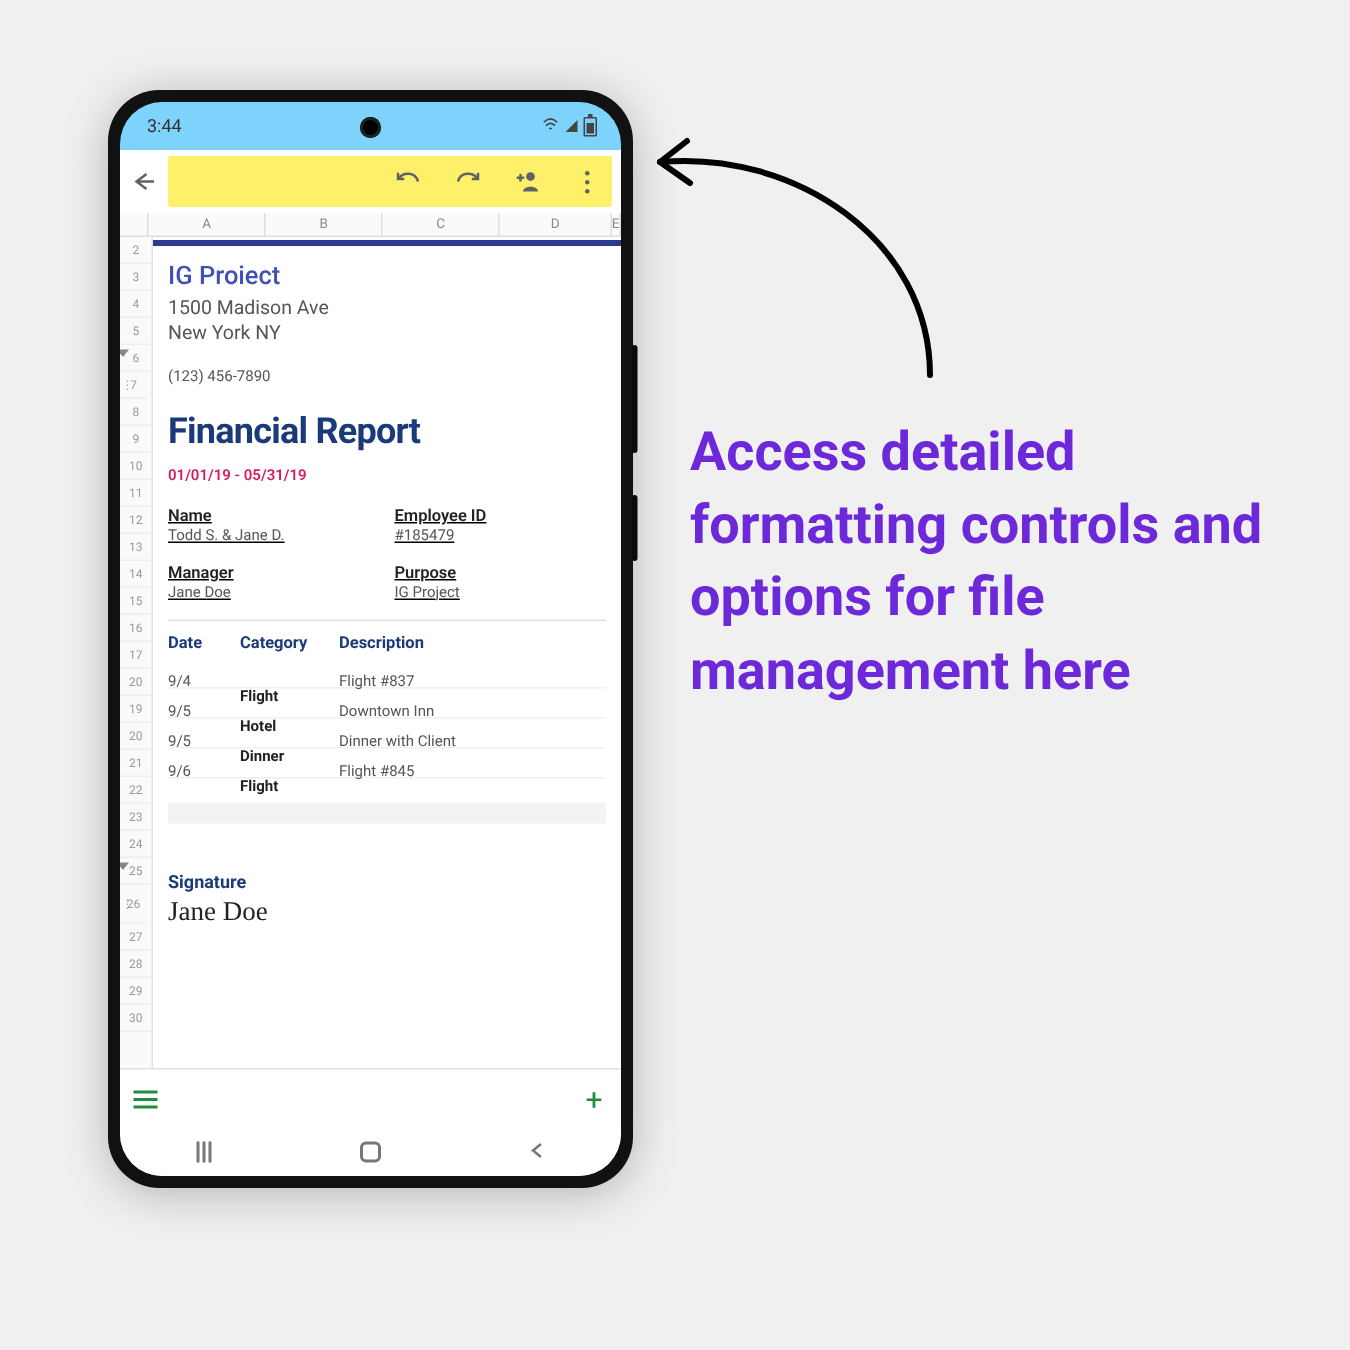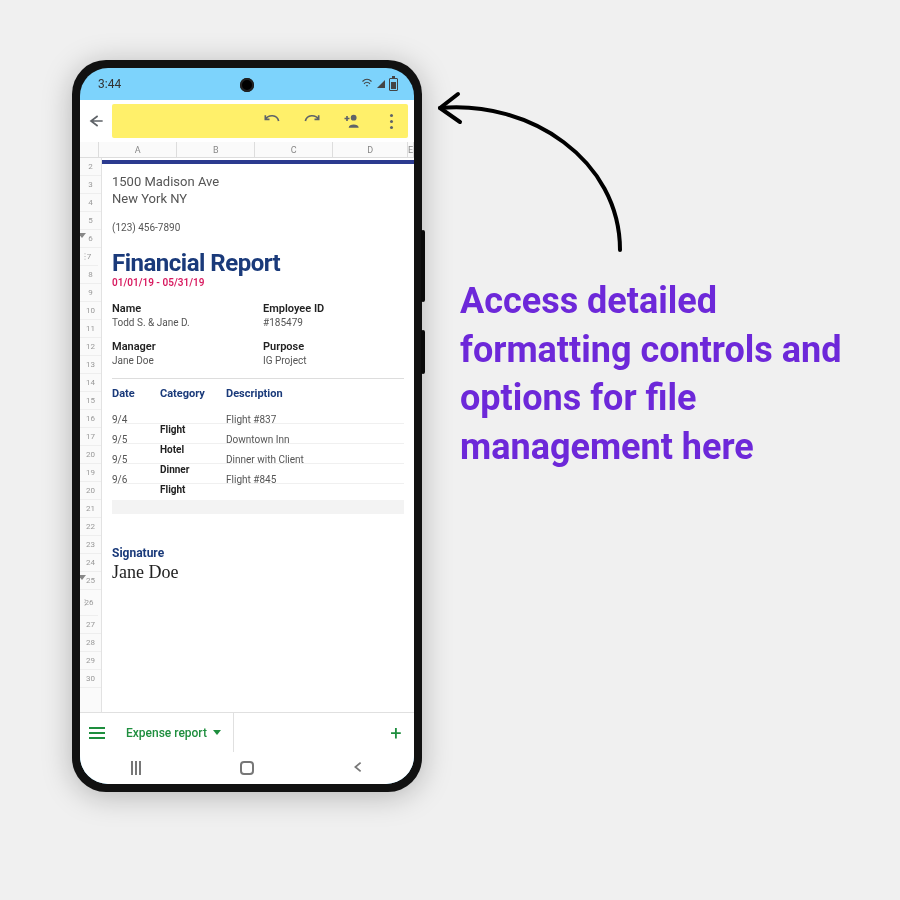--- a/index.html
+++ b/index.html
@@ -163,23 +163,23 @@
     left:0; right:0; top:0;
     padding: 2px 10px 0 10px;
   }
   .bluebar { height:4px; background:#2b3a8f; margin: 0 -10px 10px -10px; }
   .company { color:#3f51b5; font-size:17px; font-weight:500; margin-bottom:4px; }
   .addr, .city { font-size:13px; color:#555; line-height:1.3; }
   .phone-txt { font-size:10px; color:#555; margin-top:14px; }
   .h1 {
     color:#1a3a7a; font-weight:700; font-size:24px; margin-top:16px; letter-spacing:-0.5px;
   }
-  .daterange { color:#d81b60; font-size:10px; font-weight:600; margin-top:0; }
-
-  .gridfields { margin-top:14px; display:grid; grid-template-columns: 1fr 1fr; row-gap:12px; column-gap:10px; }
+  .daterange { color:#d81b60; font-size:10px; font-weight:600; margin-top:11px; }
+
+  .gridfields { margin-top:14px; display:grid; grid-template-columns: 1fr 1fr; row-gap:12px; column-gap:10px;text-decoration:underline; }
   .lbl { font-size:11px; font-weight:600; color:#222; }
   .val { font-size:10px; color:#555; margin-top:2px; }
 
   .hr { height:1px; background:#ddd; margin:12px 0 6px 0; }
 
   .tbl { margin-top:8px; }
   .thead, .trow {
     display:grid;
     grid-template-columns: 42px 60px 1fr;
     gap:6px;
@@ -350,20 +350,21 @@
             <div class="r group">25</div>
             <div class="r dots h26">26</div>
             <div class="r">27</div>
             <div class="r">28</div>
             <div class="r">29</div>
             <div class="r">30</div>
           </div>
         <div class="doc">
           <div class="doc-inner">
             <div class="bluebar"></div>
+            <div class="company">IG Proiect</div>
             <div class="addr">1500 Madison Ave</div>
             <div class="city">New York NY</div>
             <div class="phone-txt">(123) 456-7890</div>
             <div class="h1">Financial Report</div>
             <div class="daterange">01/01/19 - 05/31/19</div>
 
             <div class="gridfields">
               <div>
                 <div class="lbl">Name</div>
                 <div class="val">Todd S. &amp; Jane D.</div>
@@ -420,24 +421,20 @@
         </div>
       </div>
     </div>
 
     <div class="tabs">
       <div class="hamb">
           <span></span>
           <span></span>
           <span></span>
         </div>
-      <div class="tab">
-        <span>Expense report</span>
-        <span class="tab-caret"></span>
-      </div>
       <div class="spacer"></div>
       <div class="add-tab">+</div>
     </div>
 
     <div class="navbar">
       <div class="nav-recent">
           <span></span>
           <span></span>
           <span></span>
         </div>

